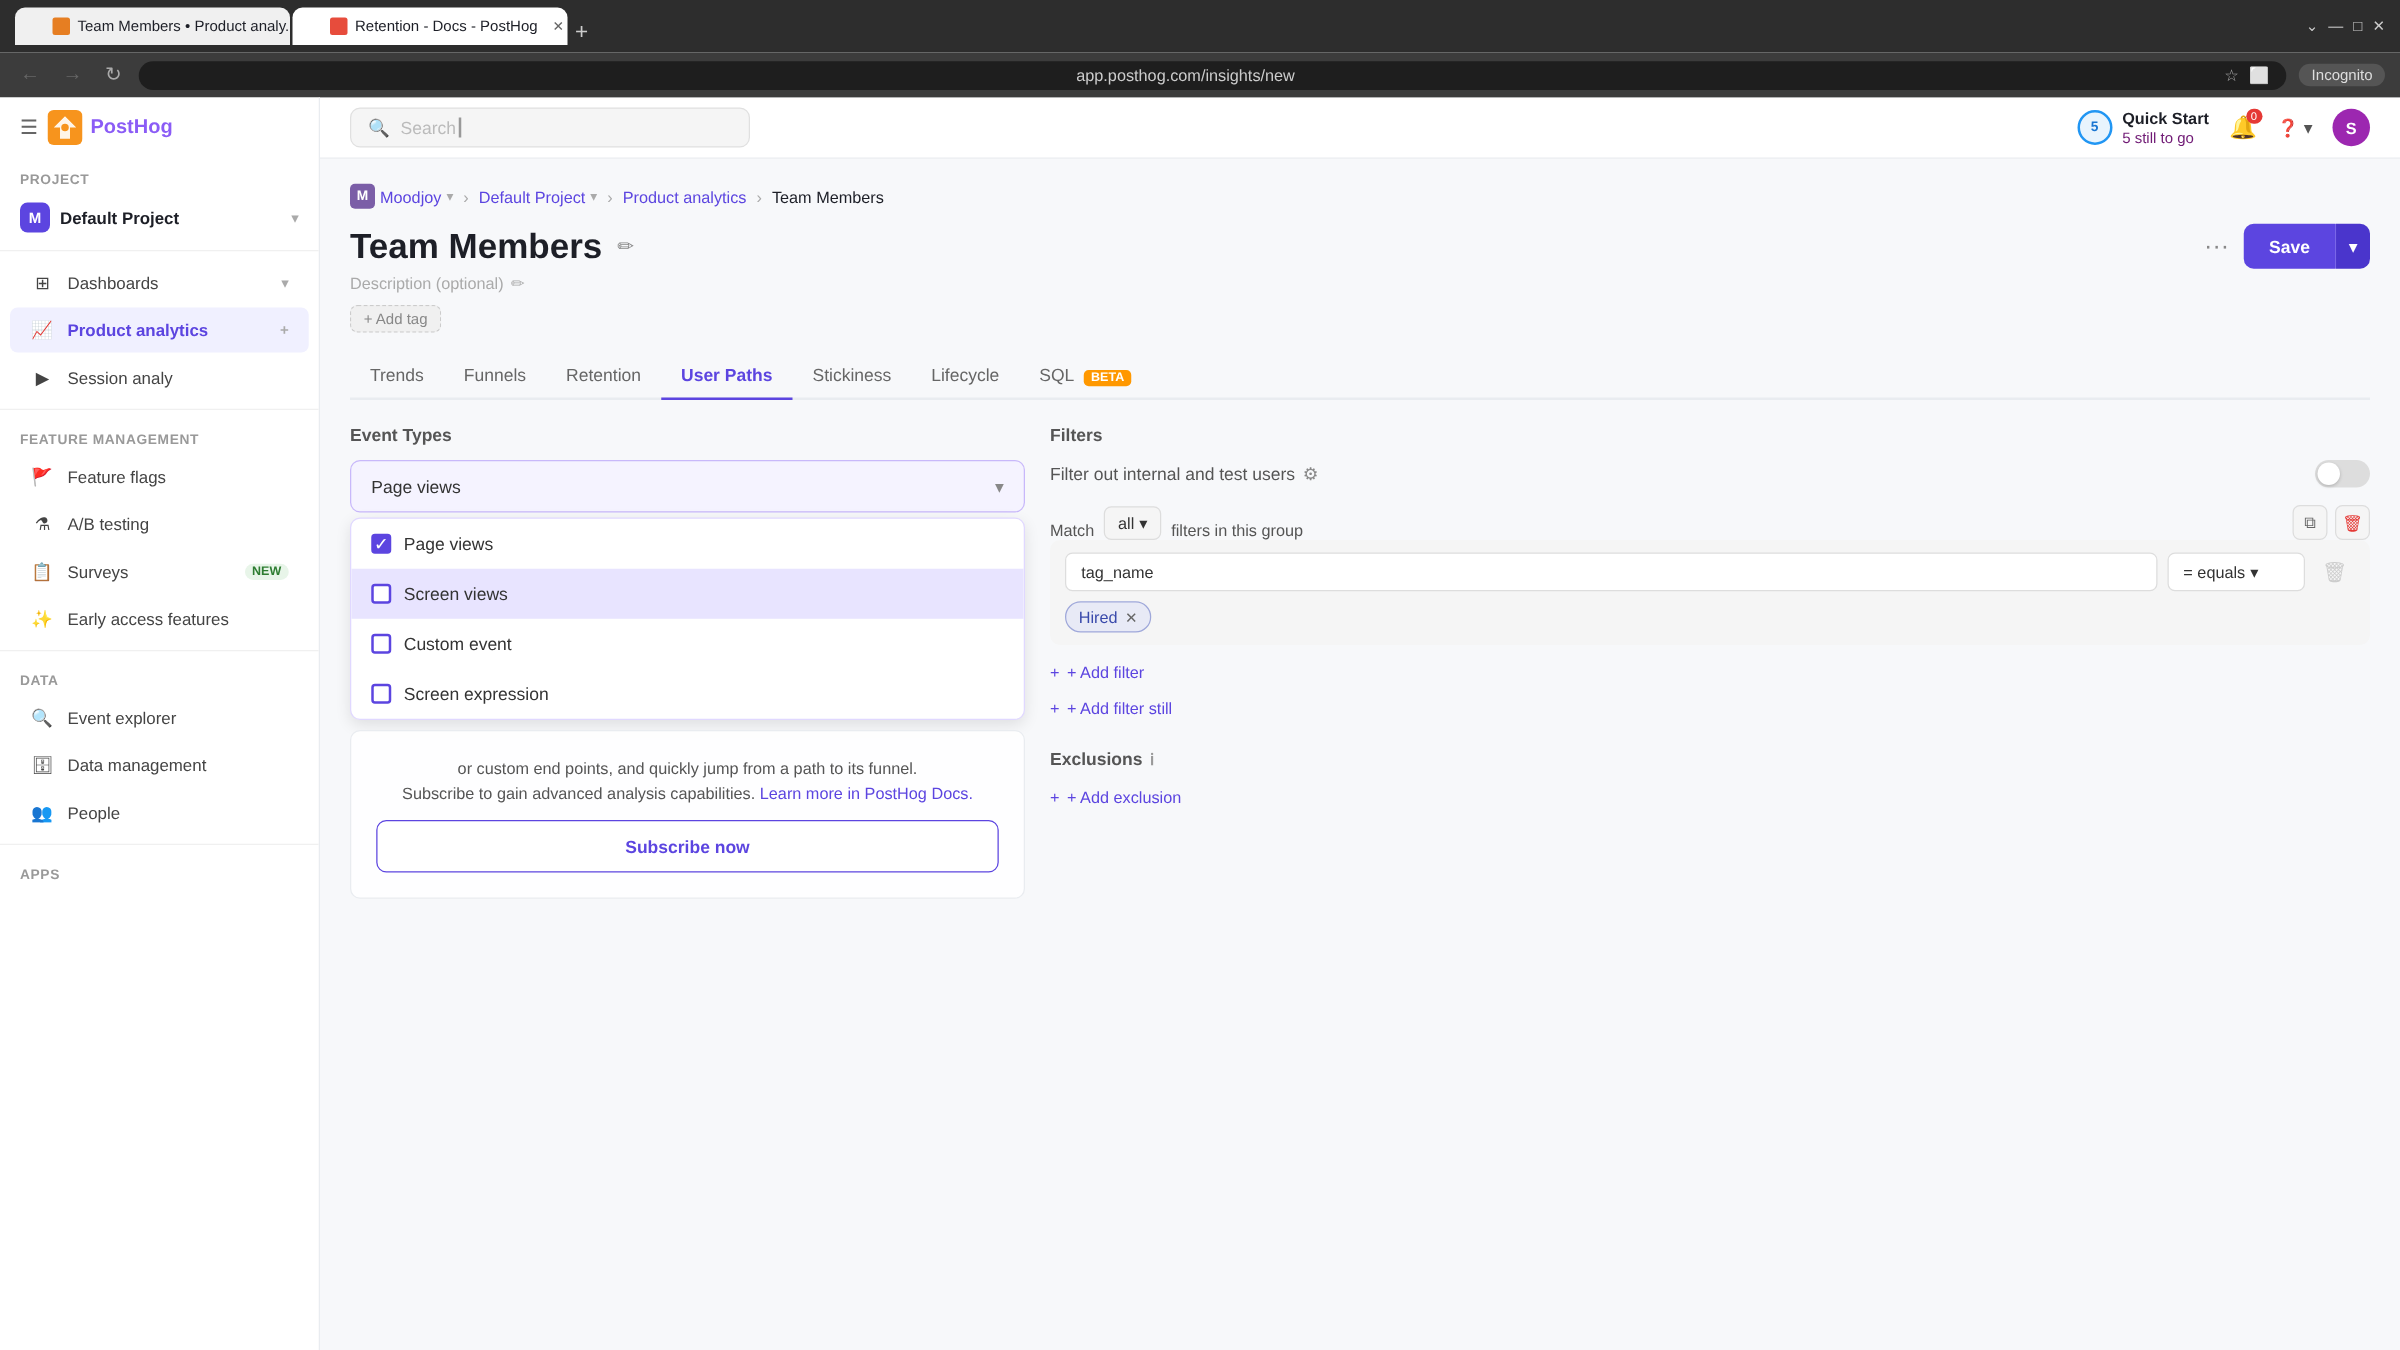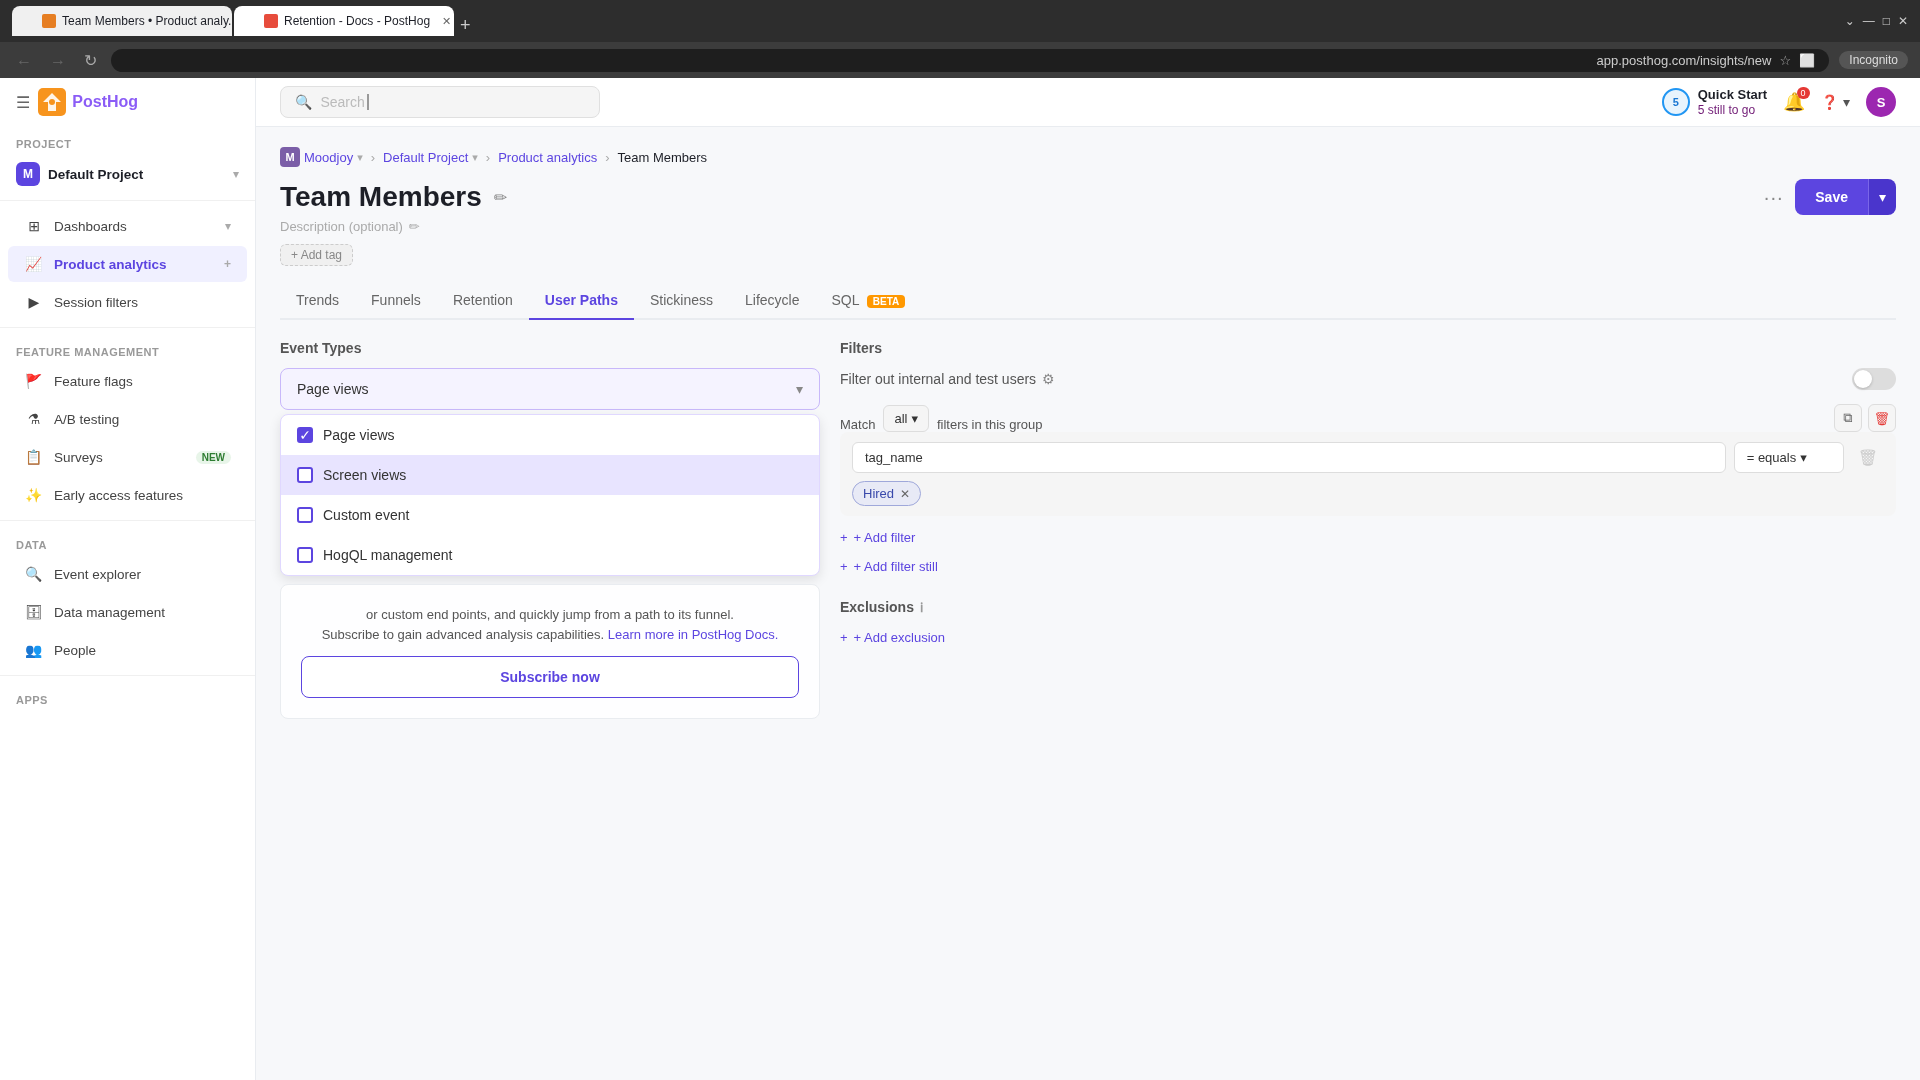--- a/index.html
+++ b/index.html
@@ -15,21 +15,21 @@
     .new-tab { color: #ccc; font-size: 18px; margin-left: 4px; cursor: pointer; }
     .browser-tabs { display: flex; align-items: flex-end; flex: 1; gap: 2px; }
     .tab-controls { display: flex; gap: 8px; color: #ccc; align-items: center; }
     .tab-ctrl-btn { color: #ccc; font-size: 12px; }
 
     
     .address-bar-row { background: #3c3c3c; height: 36px; display: flex; align-items: center; padding: 0 12px; gap: 10px; }
     .nav-btn { color: #aaa; font-size: 16px; cursor: pointer; padding: 2px 4px; }
     .nav-btn.disabled { color: #666; }
     .address-bar { flex: 1; background: #1e1e1e; border: none; border-radius: 20px; color: #e0e0e0; padding: 4px 14px; font-size: 13px; display: flex; align-items: center; }
-    .address-text { font-size: 13px; color: #ccc; flex: 1; text-align: right; }
+    .address-text { font-size: 13px; color: #ccc; flex: 1; text-align: center; }
     .addr-icons { display: flex; gap: 8px; color: #aaa; margin-left: 8px; }
     .browser-actions { display: flex; gap: 10px; color: #ccc; align-items: center; font-size: 13px; }
     .incognito-badge { background: #555; border-radius: 12px; padding: 2px 10px; font-size: 12px; color: #ddd; }
 
     
     .app { display: flex; height: calc(1080px - 78px); }
 
     
     .sidebar { width: 256px; background: #fff; border-right: 1px solid #e9ecf0; display: flex; flex-direction: column; overflow-y: auto; flex-shrink: 0; }
     .sidebar-header { display: flex; align-items: center; padding: 10px 16px; gap: 8px; }
@@ -224,21 +224,21 @@
       <span class="sidebar-item-label">Dashboards</span>
       <span class="sidebar-expand">▾</span>
     </div>
     <div class="sidebar-item active">
       <div class="sidebar-item-icon">📈</div>
       <span class="sidebar-item-label">Product analytics</span>
       <span class="sidebar-expand">+</span>
     </div>
     <div class="sidebar-item">
       <div class="sidebar-item-icon">▶</div>
-      <span class="sidebar-item-label">Session filters</span>
+      <span class="sidebar-item-label">Session analy</span>
     </div>
 
     <div class="sidebar-divider"></div>
     <div class="sidebar-section-label">FEATURE MANAGEMENT</div>
 
     <div class="sidebar-item">
       <div class="sidebar-item-icon">🚩</div>
       <span class="sidebar-item-label">Feature flags</span>
     </div>
     <div class="sidebar-item">
@@ -377,21 +377,21 @@
             <div class="dropdown-option" style="background:#e8e4ff;">
               <div class="checkbox unchecked"></div>
               <span>Screen views</span>
             </div>
             <div class="dropdown-option">
               <div class="checkbox unchecked"></div>
               <span>Custom event</span>
             </div>
             <div class="dropdown-option">
               <div class="checkbox unchecked"></div>
-              <span>HogQL management</span>
+              <span>Screen expression</span>
             </div>
           </div>
 
           <div class="subscribe-overlay">
             <p class="subscribe-text">
               <span>or custom end points, and quickly jump from a path to its funnel.</span><br>
               <span>Subscribe to gain advanced analysis capabilities.</span>
               <a class="subscribe-link"> <span>Learn more in PostHog Docs.</span></a>
             </p>
             <button class="subscribe-btn">Subscribe now</button>

